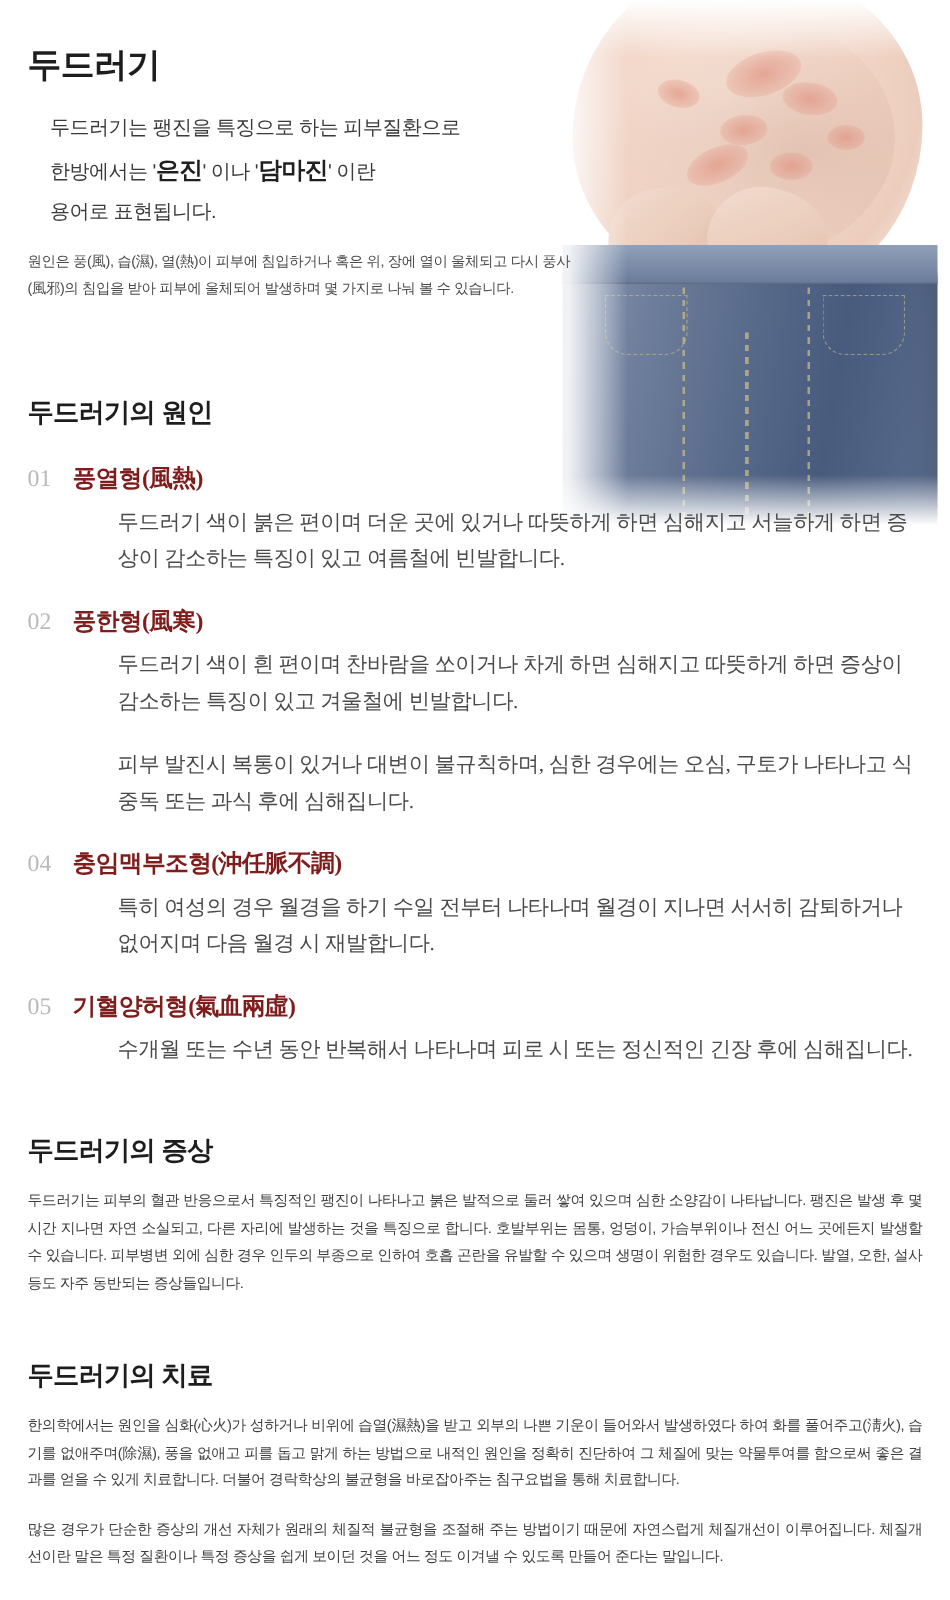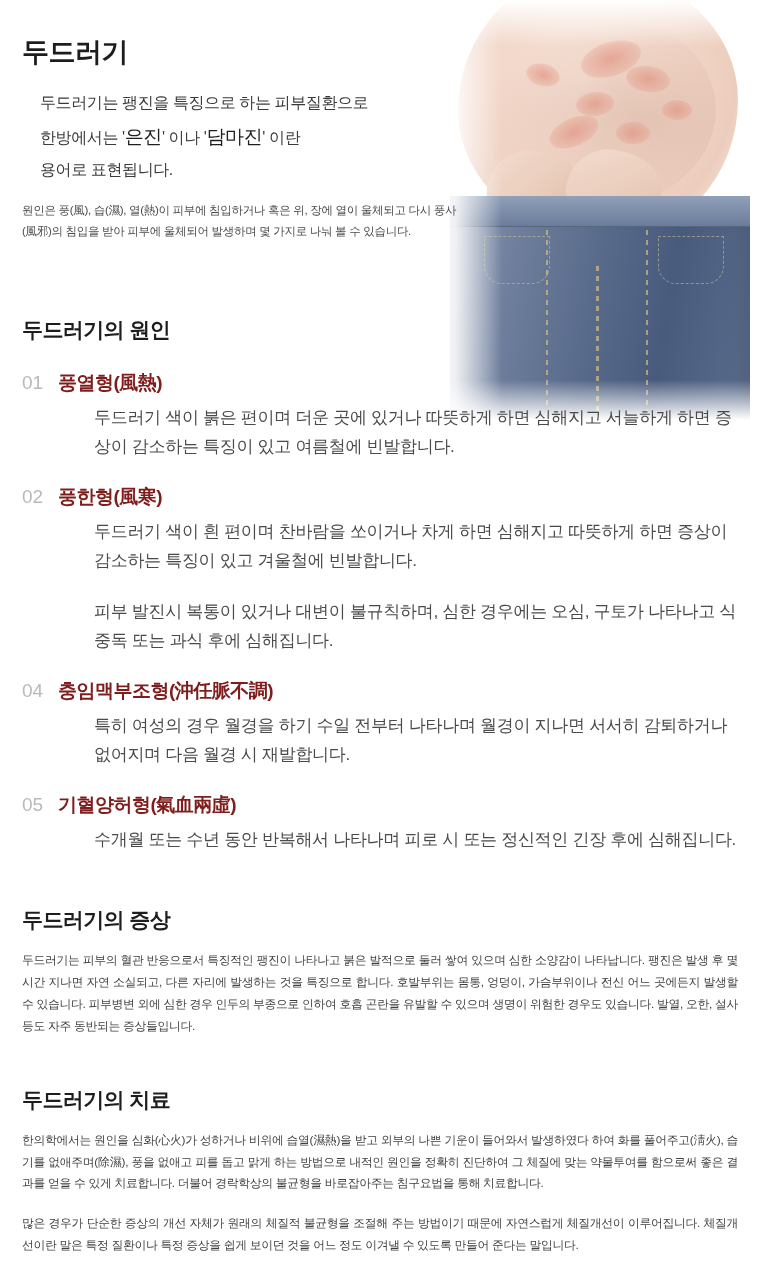--- a/index.html
+++ b/index.html
@@ -139,41 +139,41 @@
     margin-top: 18px;
     font-size: 16px;
     line-height: 1.92;
     color: #3a3a3a;
     letter-spacing: -0.4px;
     max-width: 430px;
     margin-left: 18px;
   }
   .lead .q {
     font-size: 19px;
-    font-weight: normal;
+    font-weight: bold;
     color: #1f1f1f;
   }
   .sub-note {
     margin-top: 14px;
     font-size: 11.5px;
     line-height: 1.85;
     color: #4a4a4a;
     letter-spacing: -0.3px;
     max-width: 445px;
   }
 
   h2.section-title {
     font-size: 21px;
     font-weight: bold;
     color: #1d1d1d;
     letter-spacing: -0.6px;
     margin: 0;
   }
   .cause-block { margin-top: 74px; }
-  .cause-list { margin-top: 26px; }
+  .cause-list { margin-top: 26px; font-family: Liberation Serif, serif; }
   .cause-item { margin-bottom: 22px; }
   .cause-head {
     display: flex;
     align-items: baseline;
     gap: 10px;
   }
   .cause-num {
     font-size: 19px;
     color: #b9b9b9;
     font-weight: normal;

